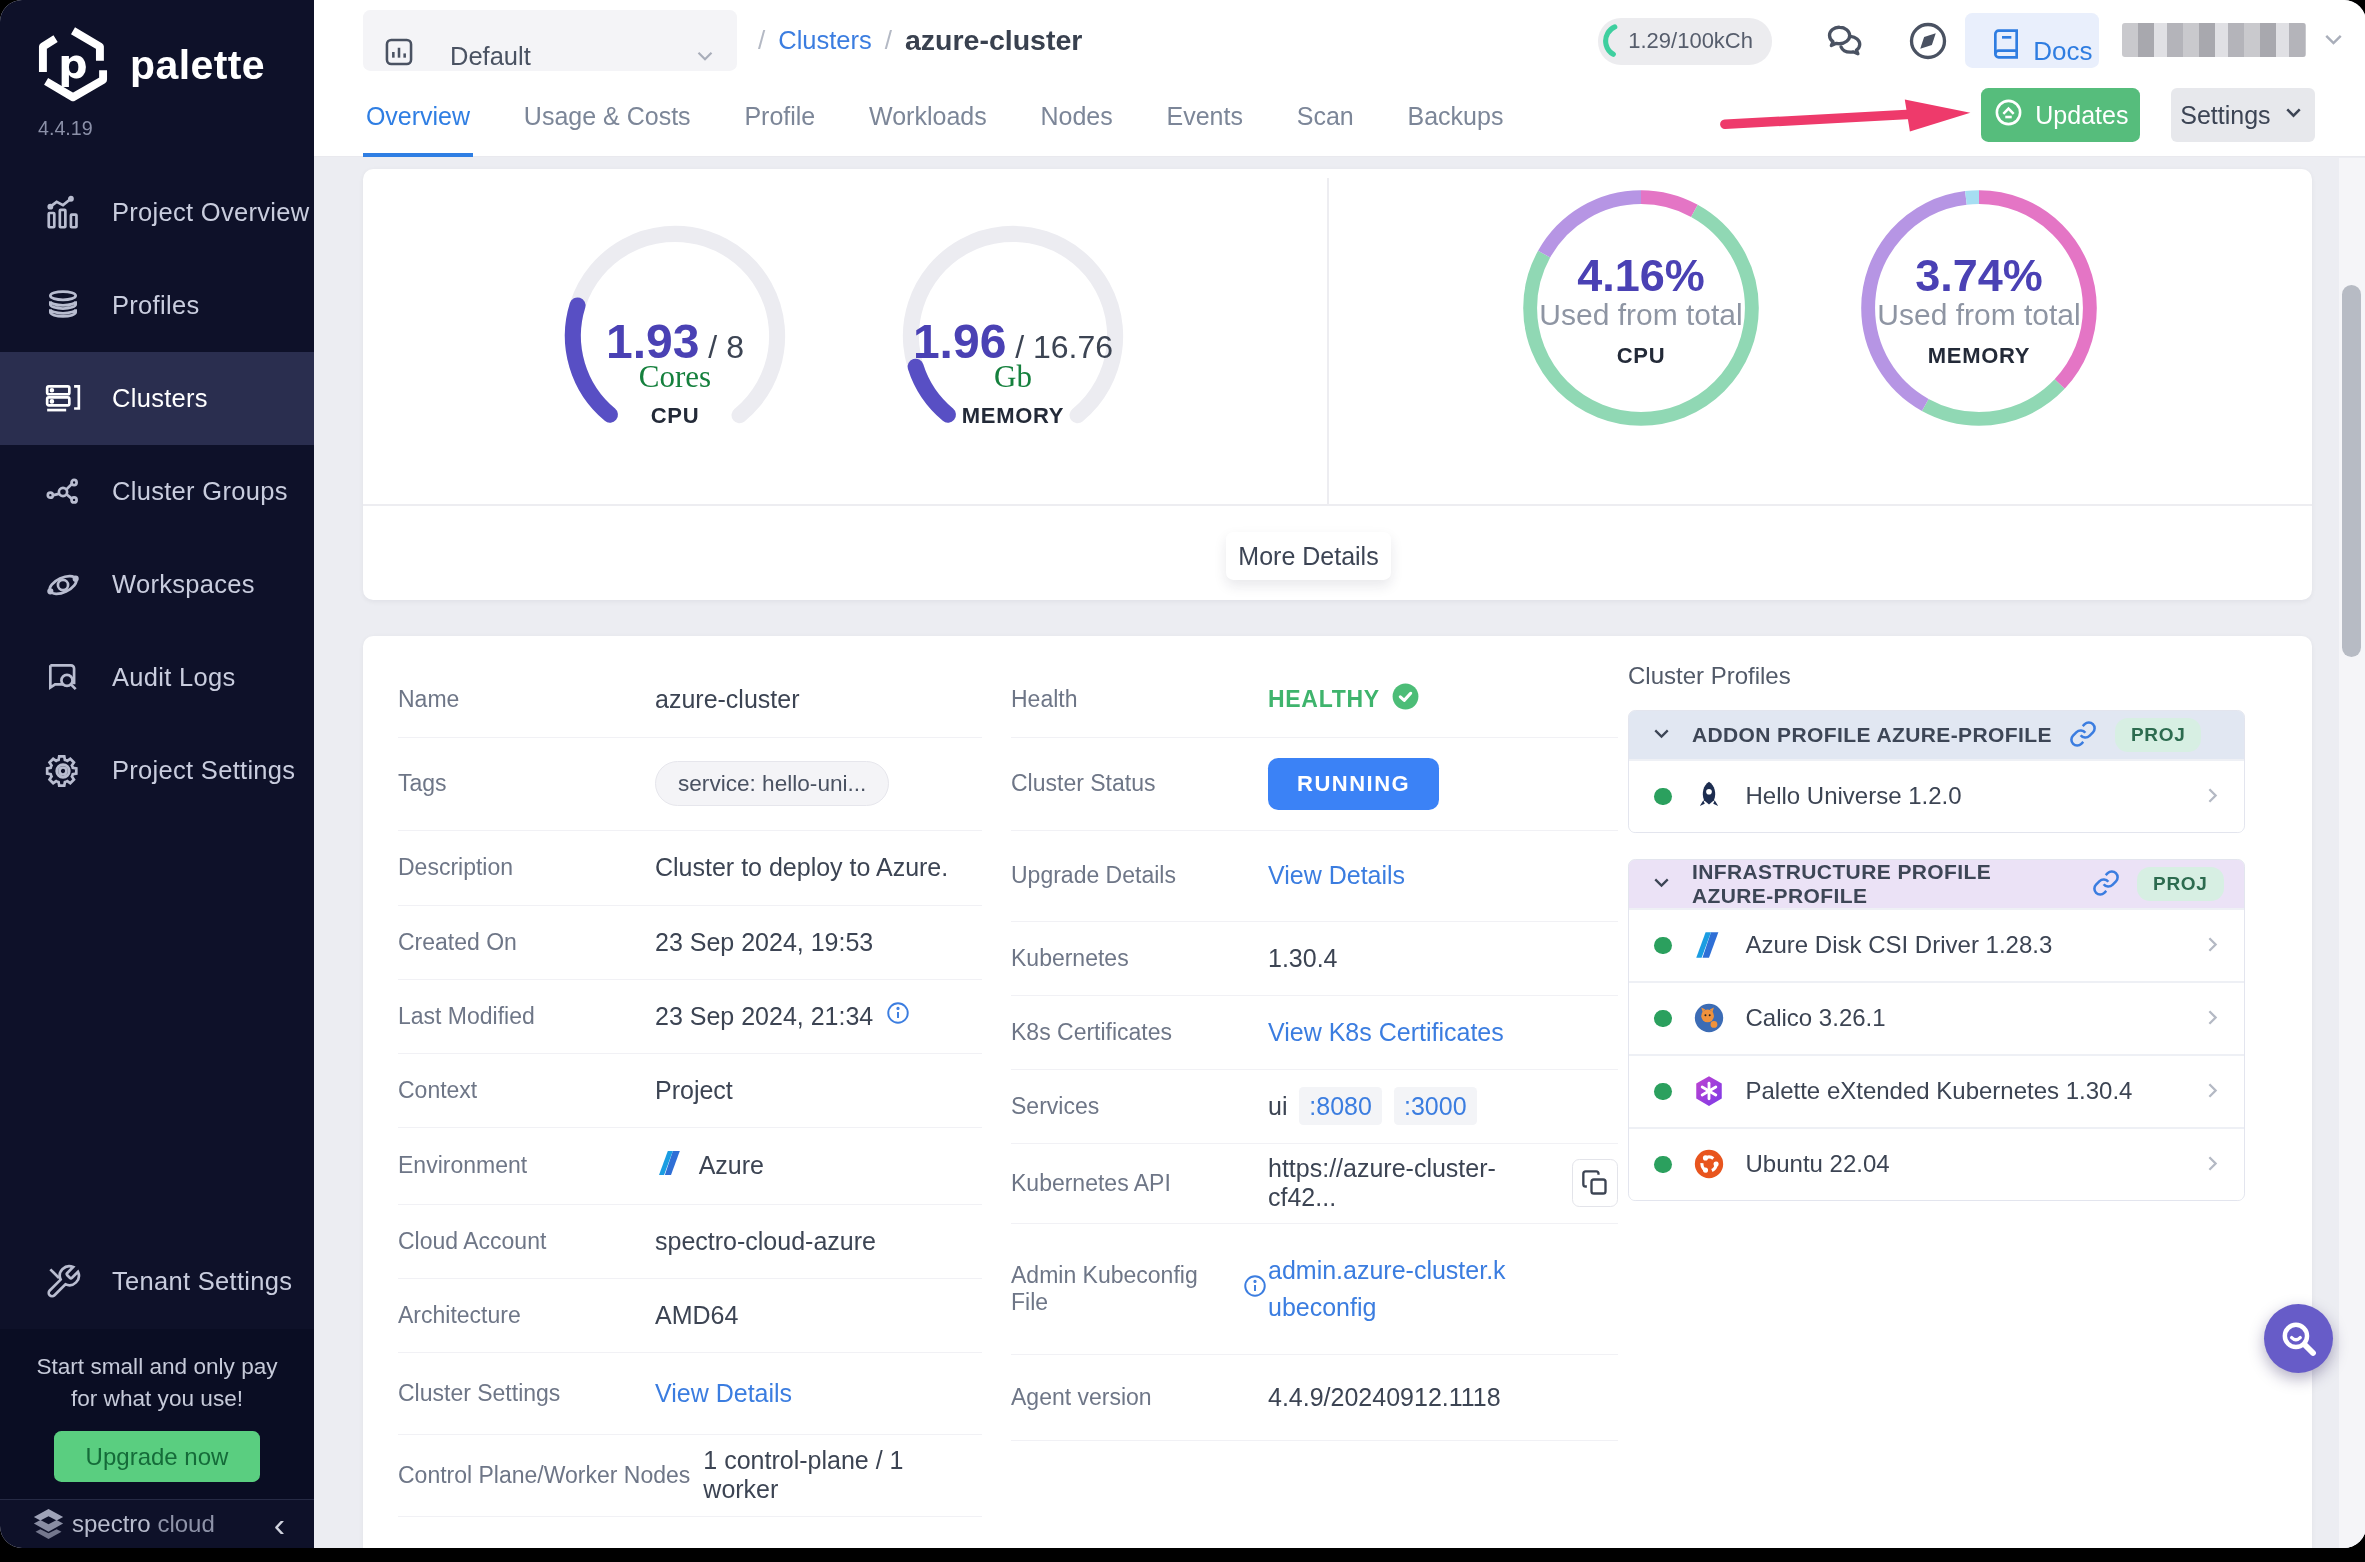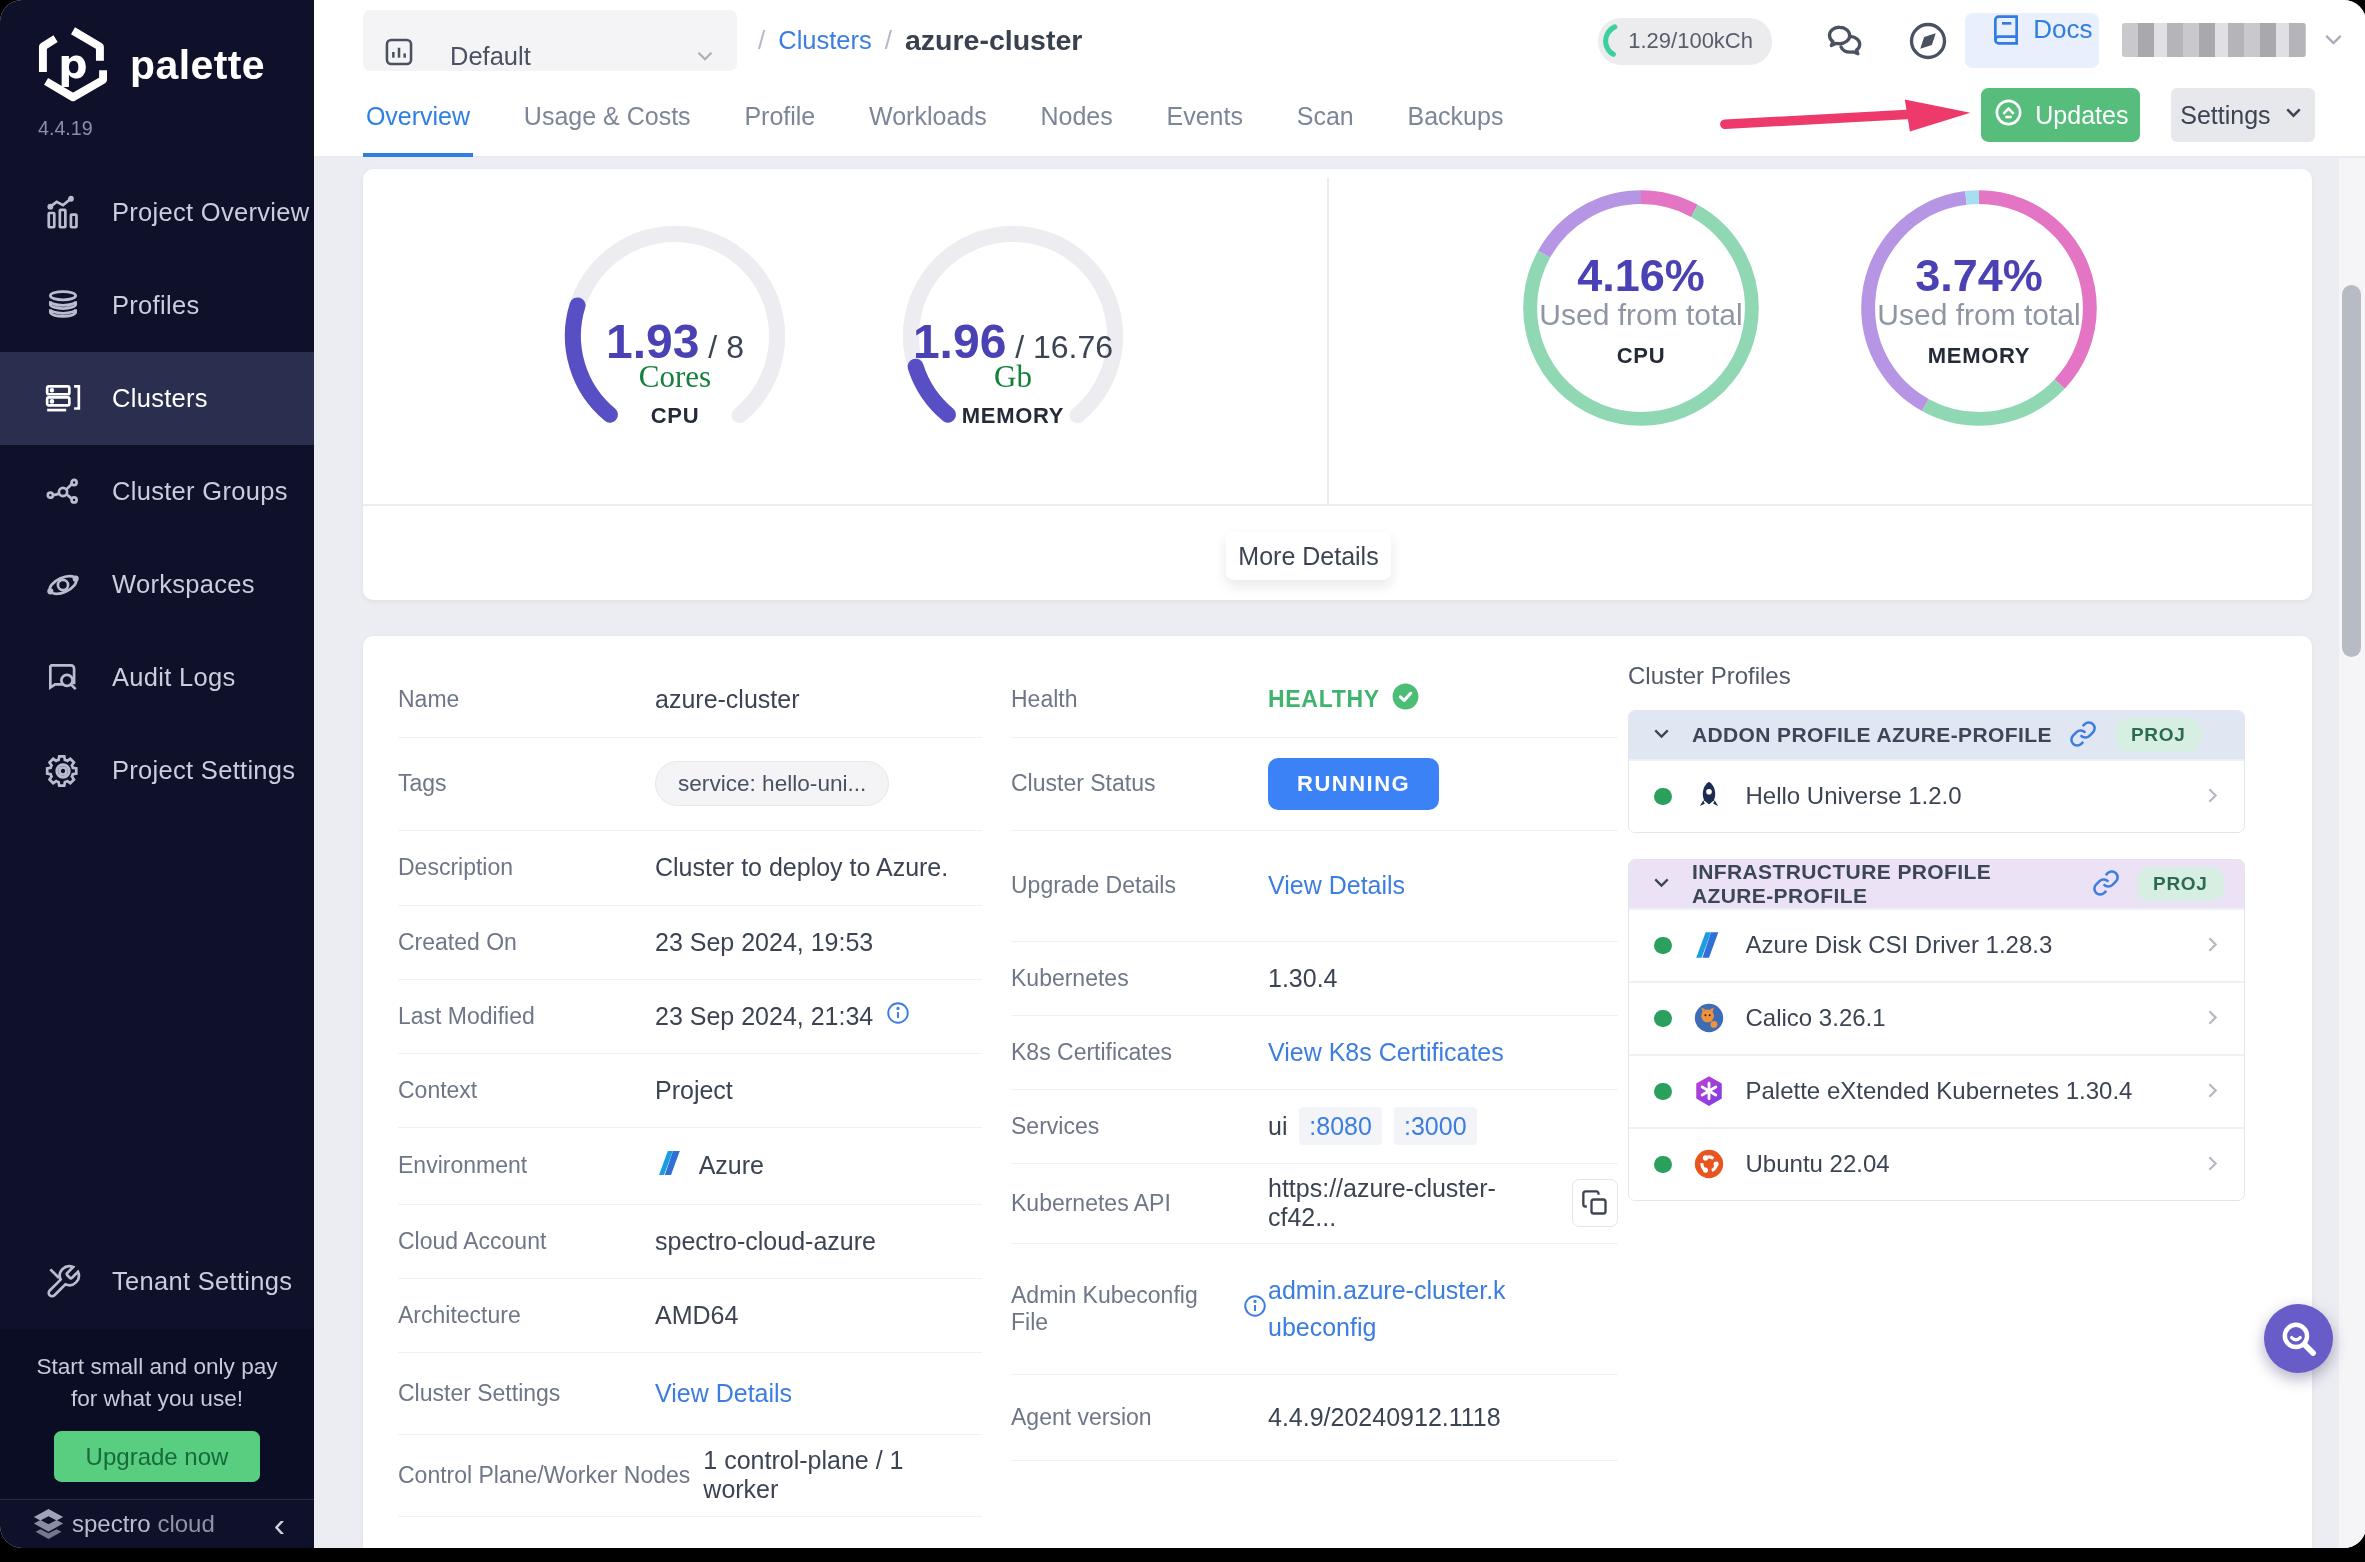--- a/index.html
+++ b/index.html
@@ -35,21 +35,21 @@
   .proj-select .plabel{font-size:25.5px;color:#4a5262;}
   .proj-select .chev{margin-left:auto;}
   .crumbs{position:absolute;left:444px;top:0;height:80px;display:flex;align-items:center;gap:13px;}
   .crumb-sep{font-size:26px;color:#b4b9c4;}
   .crumb-link{font-size:25.5px;color:#3b7de0;cursor:pointer;}
   .crumb-cur{font-size:28.5px;font-weight:600;color:#39414f;}
   .usage-pill{position:absolute;left:1284px;top:17.5px;width:174px;height:47px;background:#ececef;border-radius:23px;display:flex;align-items:center;justify-content:flex-end;padding-right:19px;font-size:22px;color:#565d6c;overflow:hidden;cursor:pointer;}
   .usage-arc{position:absolute;left:4.4px;top:4.4px;}
   .icbtn{position:absolute;top:16px;width:50px;height:50px;display:flex;align-items:center;justify-content:center;cursor:pointer;background:none;border:none;padding:0;}
   .icbtn svg{stroke:#4a5262;fill:none;stroke-width:1.8;stroke-linecap:round;stroke-linejoin:round;}
-  .docs-btn{position:absolute;left:1651px;top:13px;width:134px;height:55px;background:#e9effc;border-radius:7.3px;border:none;display:flex;align-items:flex-start;justify-content:center;gap:11.7px;font-size:26px;color:#2f7de1;cursor:pointer;font-family:inherit;padding-left:24px;}
+  .docs-btn{position:absolute;left:1651px;top:13px;width:134px;height:55px;background:#e9effc;border-radius:7.3px;border:none;display:flex;align-items:flex-end;justify-content:center;gap:11.7px;font-size:26px;color:#2f7de1;cursor:pointer;font-family:inherit;padding-left:24px;}
   .user-blur{position:absolute;left:1808px;top:23px;width:184px;height:34px;border-radius:2.9px;background:repeating-linear-gradient(90deg,#c9c9cd 0 16px,#a8a8ae 16px 32px,#e0e0e4 32px 45px,#b4b4ba 45px 61px);cursor:pointer;}
   .user-chev{position:absolute;left:2005px;top:25px;cursor:pointer;}
 
   .tabbar{position:absolute;left:49px;top:80px;height:77px;display:flex;gap:48px;align-items:stretch;}
   .tab{display:flex;align-items:center;font-size:25px;color:#7c8698;border-bottom:4.4px solid transparent;cursor:pointer;padding:0 2.9px;}
   .tab.active{color:#2f7ee3;border-bottom-color:#2f7ee3;font-weight:500;}
   .anno-arrow{position:absolute;left:1405px;top:95px;pointer-events:none;}
   .updates-btn{position:absolute;left:1667px;top:88px;width:159px;height:54px;background:#56bd7c;border:none;border-radius:7.3px;color:#fff;font-size:25px;display:flex;align-items:center;justify-content:center;gap:11.7px;cursor:pointer;font-family:inherit;}
   .settings-btn{position:absolute;left:1857px;top:88px;width:144px;height:54px;background:#e7e8ec;border:none;border-radius:6px;color:#3c4454;font-size:25px;display:flex;align-items:center;justify-content:center;gap:10.2px;cursor:pointer;font-family:inherit;}
 
@@ -468,21 +468,21 @@
               <span><svg width="31" height="31" viewBox="0 0 24 24">
                       <circle cx="12" cy="12" r="10" fill="#4cbd77"></circle>
                       <polyline points="8 12.3 11 15 16 9.5" fill="none" stroke="#fff" stroke-width="2.4" stroke-linecap="round" stroke-linejoin="round"></polyline>
                     </svg></span>
             </span>
           </div>
           <div class="drow" style="height:93px;">
             <span class="dlab">Cluster Status</span>
             <span class="runpill">RUNNING</span>
           </div>
-          <div class="drow" style="height:111px;">
+          <div class="drow" style="height:91px;">
             <span class="dlab">Upgrade Details</span>
             <span class="dval">
                   <span class="link">View Details</span>
                 </span>
           </div>
           <div class="drow" style="height:74px;">
             <span class="dlab">Kubernetes</span>
             <span class="dval">1.30.4</span>
           </div>
           <div class="drow" style="height:74px;">

